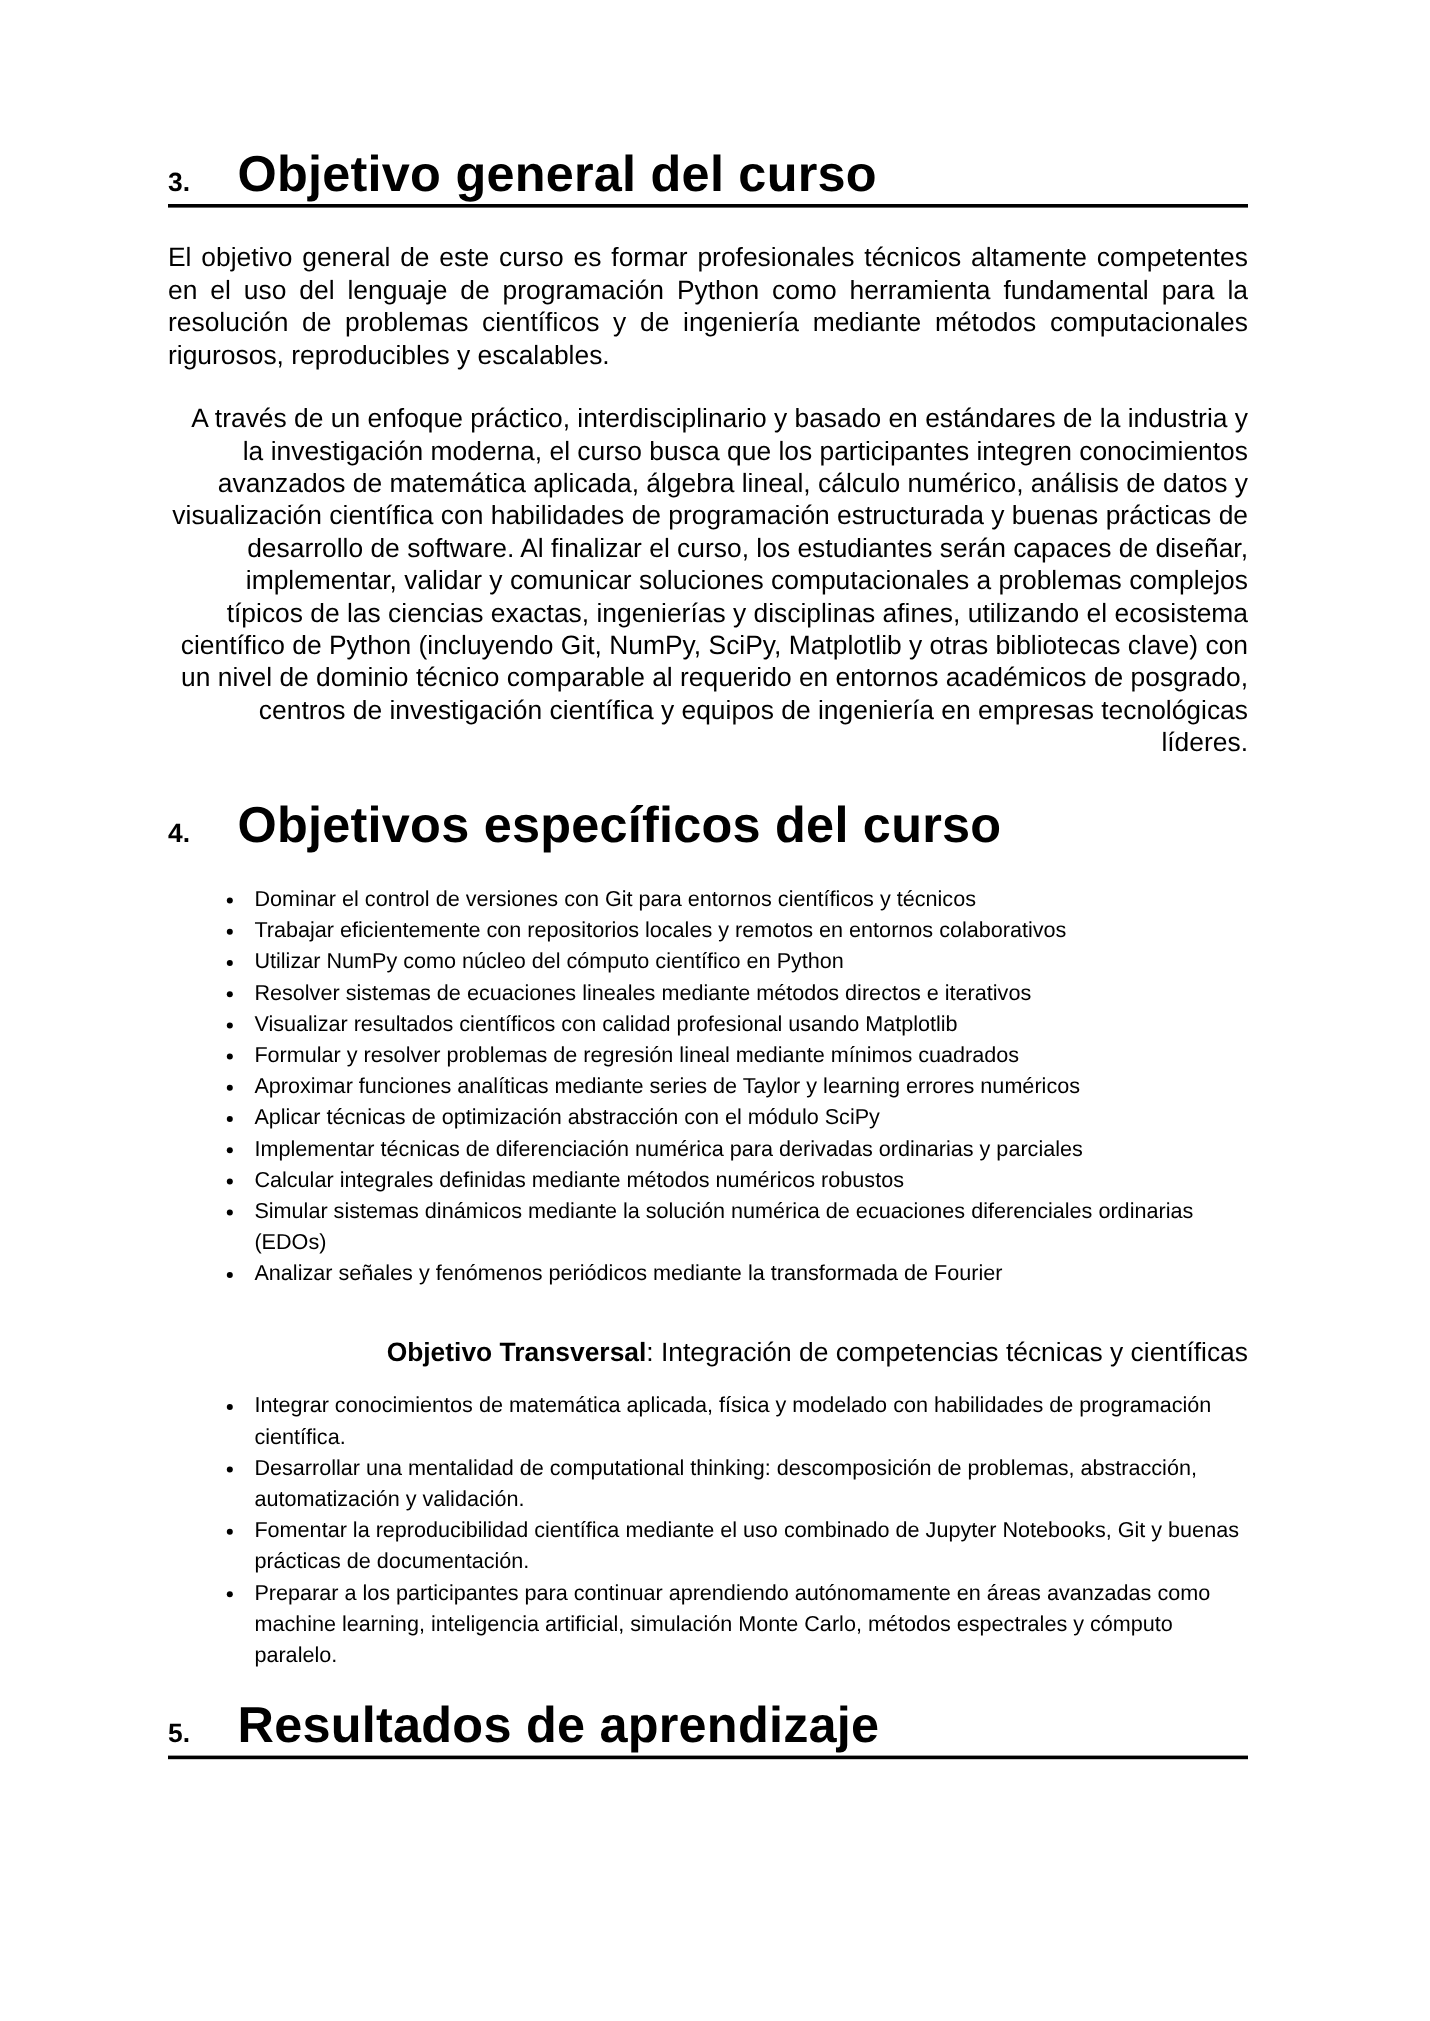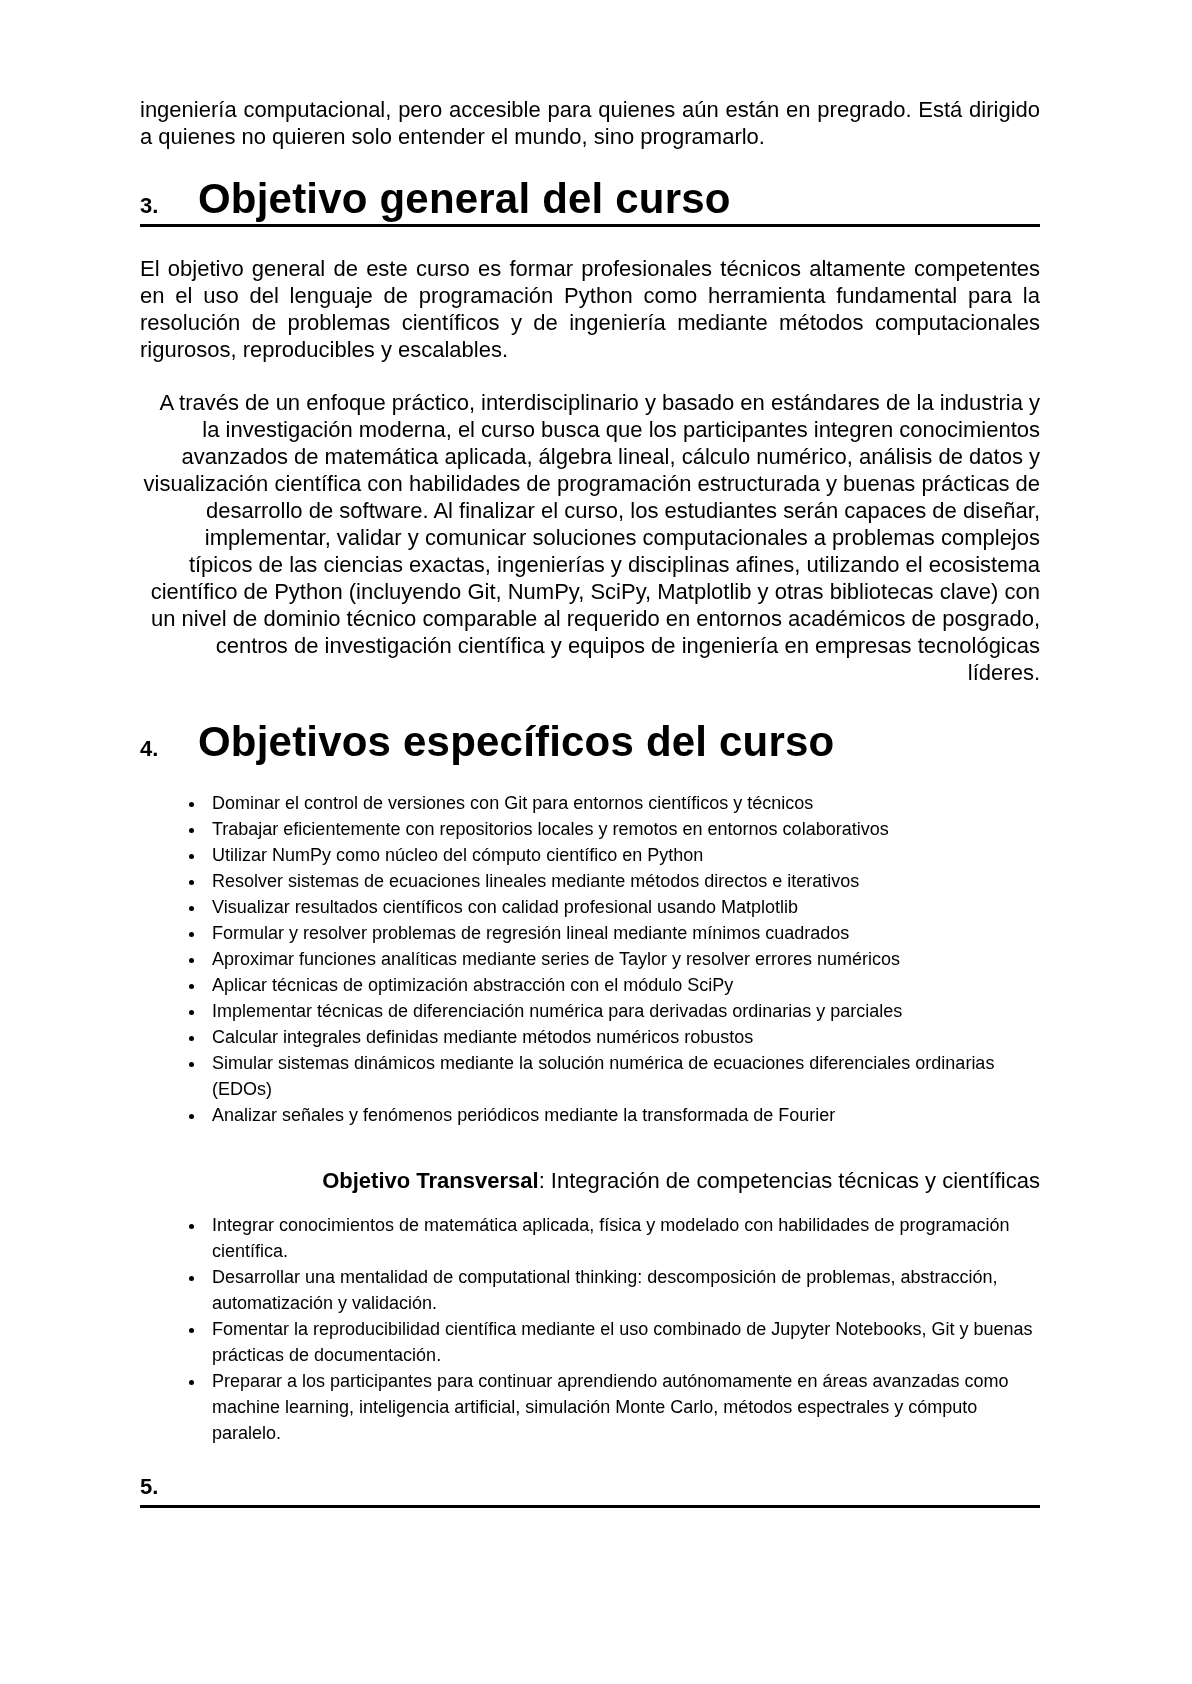--- a/index.html
+++ b/index.html
@@ -68,21 +68,20 @@
     line-height: 26px;
   }
   #transversal-list { margin-top: 18px; }
   #heading-5 { margin-top: 28px; }
 </style>
 </head>
 <body>
 
 <div class="page">
 
-  <p id="intro" class="body-text justify">ingeniería computacional, pero accesible para quienes aún están en pregrado. Está dirigido a quienes no quieren solo entender el mundo, sino programarlo.</p>
 
   <div id="heading-3" class="heading underlined">
     <span class="h-num">3.</span>
     <span class="h-title">Objetivo general del curso</span>
   </div>
 
   <p id="para-3-1" class="body-text justify">El objetivo general de este curso es formar profesionales técnicos altamente competentes en el uso del lenguaje de programación Python como herramienta fundamental para la resolución de problemas científicos y de ingeniería mediante métodos computacionales rigurosos, reproducibles y escalables.</p>
 
   <p id="para-3-2" class="body-text">A través de un enfoque práctico, interdisciplinario y basado en estándares de la industria y la investigación moderna, el curso busca que los participantes integren conocimientos avanzados de matemática aplicada, álgebra lineal, cálculo numérico, análisis de datos y visualización científica con habilidades de programación estructurada y buenas prácticas de desarrollo de software. Al finalizar el curso, los estudiantes serán capaces de diseñar, implementar, validar y comunicar soluciones computacionales a problemas complejos típicos de las ciencias exactas, ingenierías y disciplinas afines, utilizando el ecosistema científico de Python (incluyendo Git, NumPy, SciPy, Matplotlib y otras bibliotecas clave) con un nivel de dominio técnico comparable al requerido en entornos académicos de posgrado, centros de investigación científica y equipos de ingeniería en empresas tecnológicas líderes.</p>
 
@@ -91,34 +90,35 @@
     <span class="h-title">Objetivos específicos del curso</span>
   </div>
 
   <ul id="objetivos-list" class="bullets">
     <li>Dominar el control de versiones con Git para entornos científicos y técnicos</li>
     <li>Trabajar eficientemente con repositorios locales y remotos en entornos colaborativos</li>
     <li>Utilizar NumPy como núcleo del cómputo científico en Python</li>
     <li>Resolver sistemas de ecuaciones lineales mediante métodos directos e iterativos</li>
     <li>Visualizar resultados científicos con calidad profesional usando Matplotlib</li>
     <li>Formular y resolver problemas de regresión lineal mediante mínimos cuadrados</li>
-    <li>Aproximar funciones analíticas mediante series de Taylor y resolver errores numéricos</li>
+    <li>Aproximar funciones analíticas mediante series de Taylor y learning errores numéricos</li>
     <li>Aplicar técnicas de optimización abstracción con el módulo SciPy</li>
     <li>Implementar técnicas de diferenciación numérica para derivadas ordinarias y parciales</li>
     <li>Calcular integrales definidas mediante métodos numéricos robustos</li>
     <li>Simular sistemas dinámicos mediante la solución numérica de ecuaciones diferenciales ordinarias (EDOs)</li>
     <li>Analizar señales y fenómenos periódicos mediante la transformada de Fourier</li>
   </ul>
 
   <p id="transversal-line" class="body-text"><strong>Objetivo Transversal</strong><span>: Integración de competencias técnicas y científicas</span></p>
 
   <ul id="transversal-list" class="bullets">
     <li>Integrar conocimientos de matemática aplicada, física y modelado con habilidades de programación científica.</li>
     <li>Desarrollar una mentalidad de computational thinking: descomposición de problemas, abstracción, automatización y validación.</li>
     <li>Fomentar la reproducibilidad científica mediante el uso combinado de Jupyter Notebooks, Git y buenas prácticas de documentación.</li>
     <li>Preparar a los participantes para continuar aprendiendo autónomamente en áreas avanzadas como machine learning, inteligencia artificial, simulación Monte Carlo, métodos espectrales y cómputo paralelo.</li>
   </ul>
 
   <div id="heading-5" class="heading underlined">
     <span class="h-num">5.</span>
+    <span class="h-title">Resultados de aprendizaje</span>
   </div>
 
 </div>
 
 </body></html>

